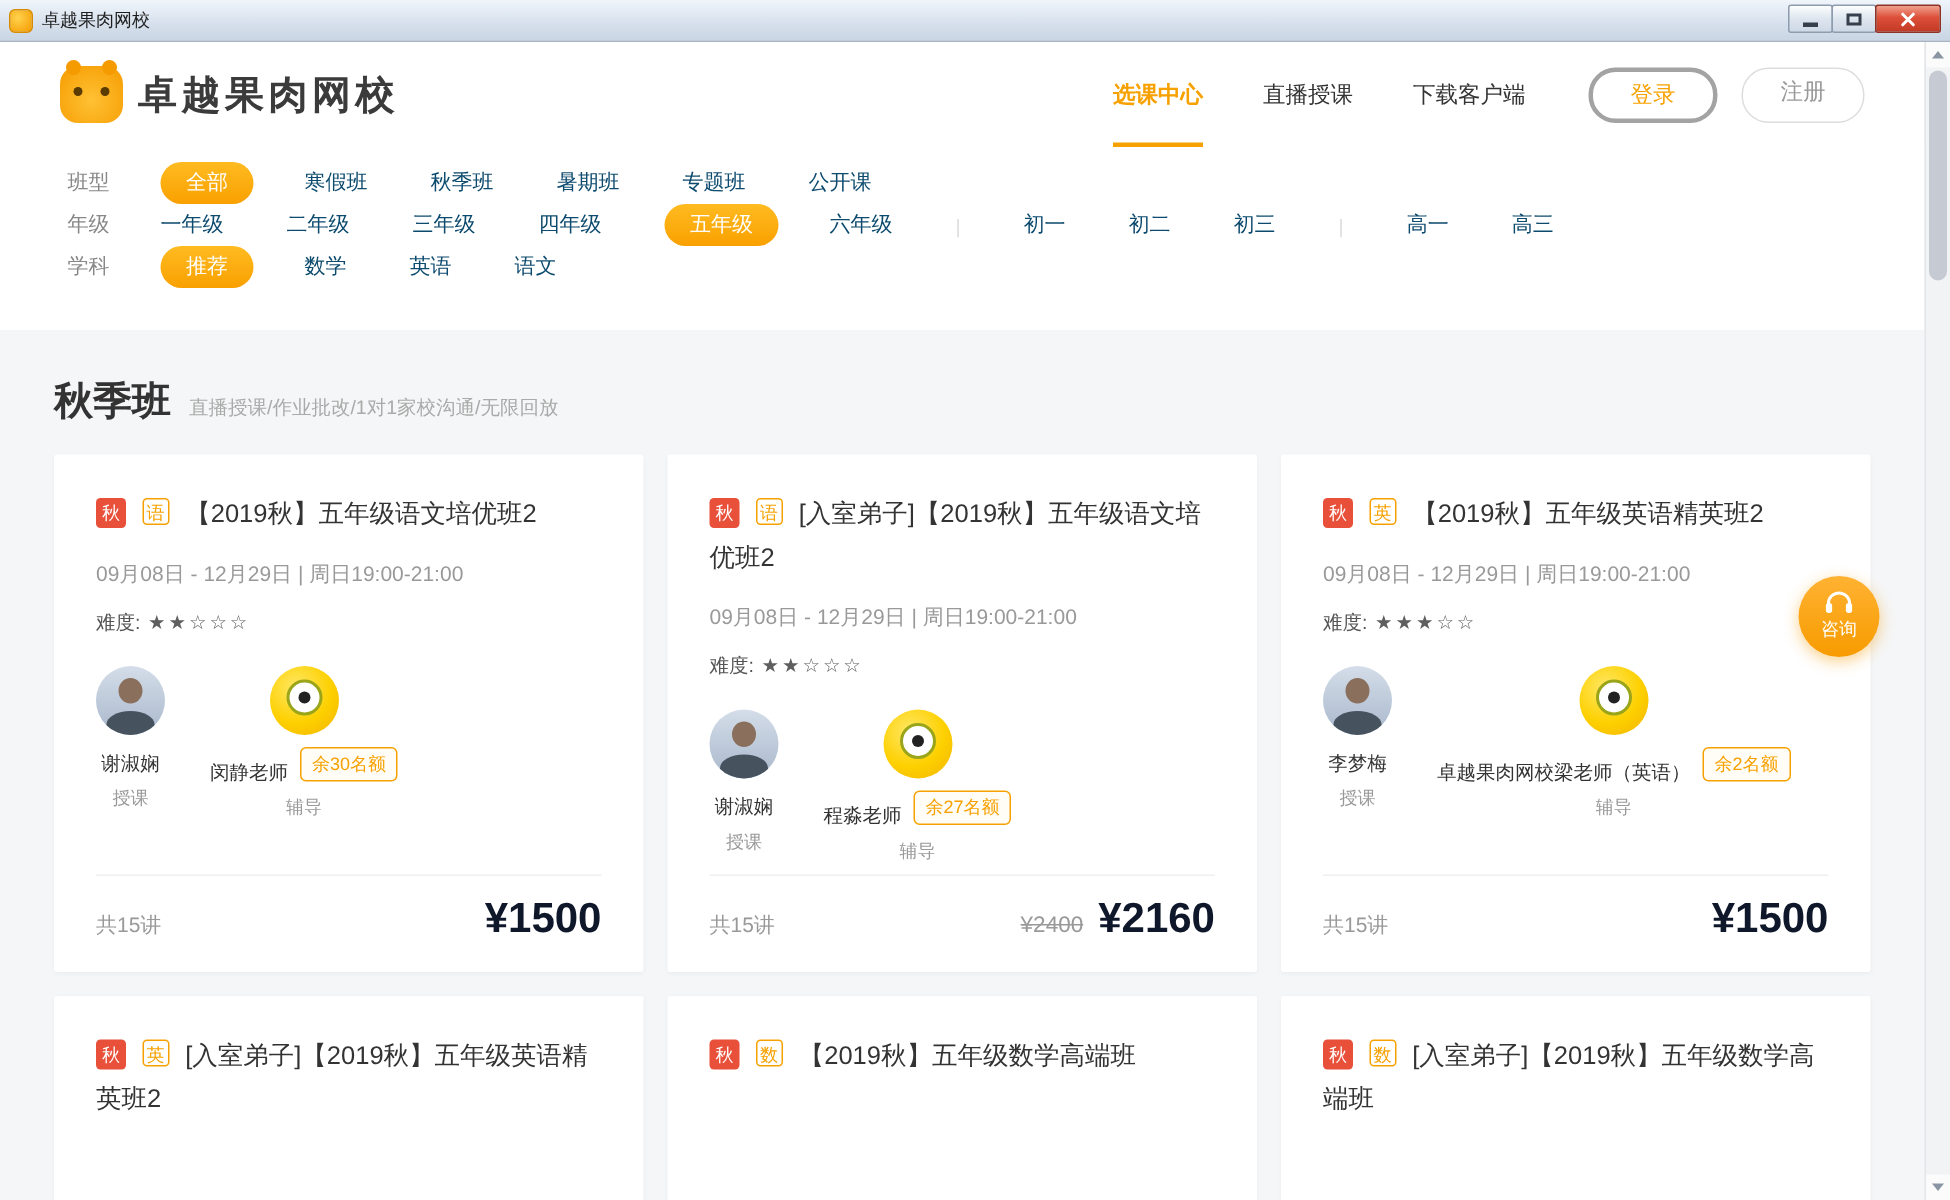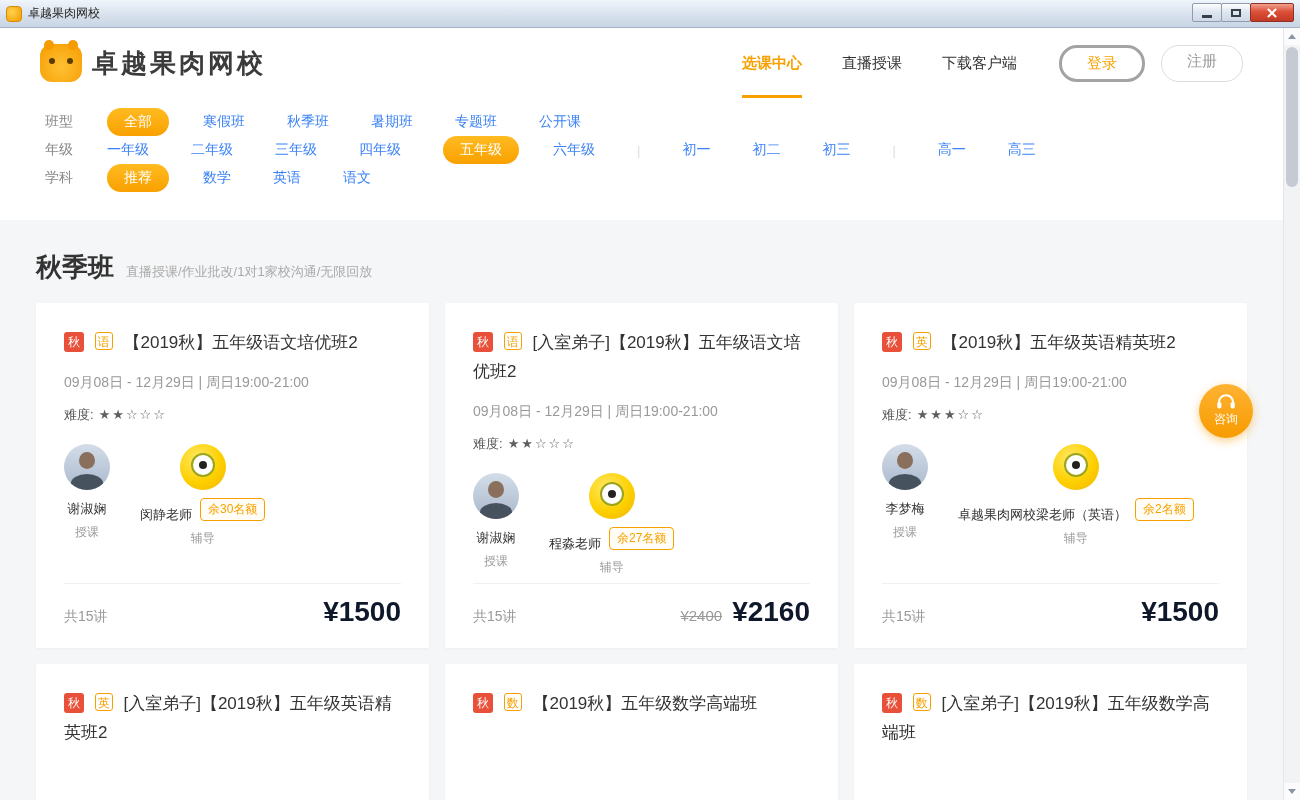--- a/index.html
+++ b/index.html
@@ -73,21 +73,21 @@
   .btn-pill {
     font-size: 15px; padding: 6px 25px; border-radius: 18px; background: #fff; cursor: pointer;
   }
   .btn-login { border: 3px solid #a3a3a3; color: #f7a100; }
   .btn-register { border: 1px solid #ddd; color: #999; }
 
   
   .filters { background: #fff; padding: 10px 0 28px 45px; }
   .filter-row { display: flex; align-items: center; margin-top: 0; }
   .filter-label { color: #888; font-size: 14px; width: 62px; flex-shrink: 0; }
-  .opt { font-size: 14px; color: #3b82f6; margin-right: 42px; cursor: pointer; padding: 5px 0; }
+  .opt { font-size: 14px; color: #0c4a6e; margin-right: 42px; cursor: pointer; padding: 5px 0; }
   .opt.pill {
     background: linear-gradient(#ffbb21, #f9a000); color: #fff;
     padding: 5px 17px; border-radius: 16px; margin-right: 34px;
   }
   .fdivider { color: #dcdcdc; margin-right: 42px; font-size: 13px; }
 
   
   .content { padding: 0 36px; position: relative; }
   .section-head { display: flex; align-items: baseline; margin: 30px 0 18px; }
   .section-title { font-size: 26px; font-weight: bold; color: #333; margin-right: 12px; }

